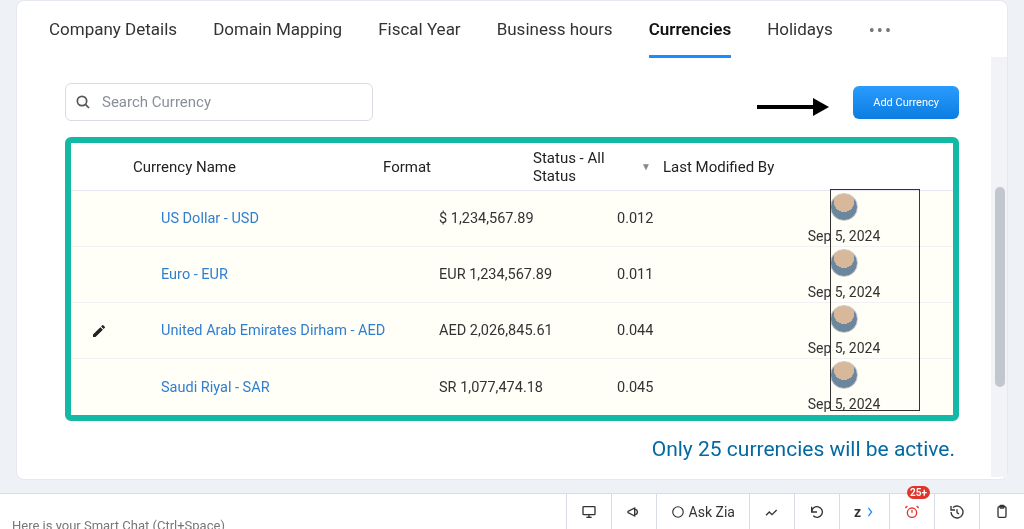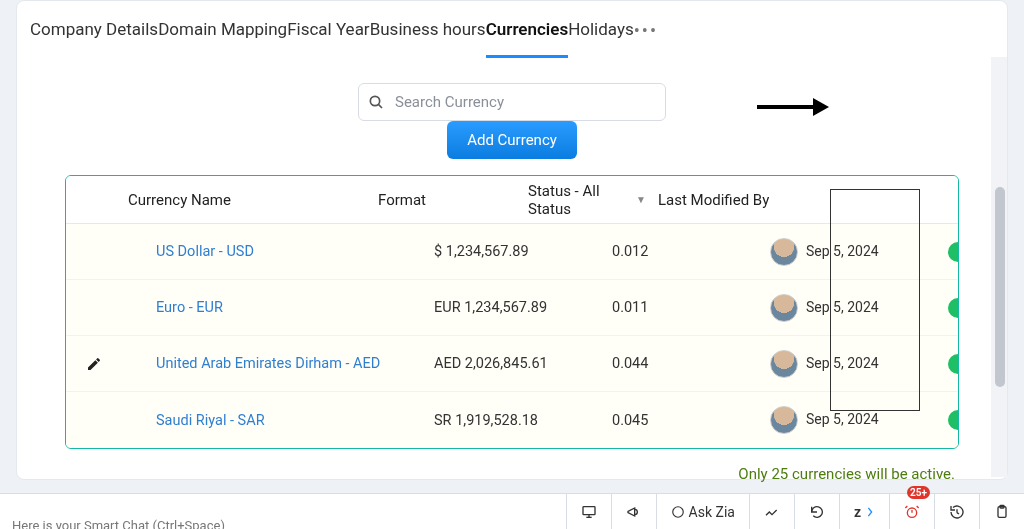--- a/index.html
+++ b/index.html
@@ -1,44 +1,44 @@
 <!DOCTYPE html>
 <html><head>
 <meta charset="utf-8">
 <style>
   * { box-sizing: border-box; margin: 0; padding: 0; font-family: -apple-system, BlinkMacSystemFont, "Segoe UI", Roboto, sans-serif; }
   body { background: #eef1f6; width: 1024px; height: 529px; overflow: hidden; position: relative; }
   .panel { background: #fff; border-radius: 8px; border: 1px solid #e5e8ee; margin: 0 16px 0 16px; height: 480px; position: relative; }
-  .tabs { display: flex; align-items: center; padding: 18px 32px 0 13px; border-bottom: 1px solid transparent; }
+  .tabs { display: flex; align-items: center; gap: 36px; padding: 18px 32px 0 32px; border-bottom: 1px solid transparent; }
   .tab { color: #333; font-size: 17px; padding-bottom: 16px; cursor: pointer; border-bottom: 3px solid transparent; }
   .tab.active { color: #111; font-weight: 600; border-bottom-color: #1a8cff; }
   .more-dots { color: #777; font-size: 18px; letter-spacing: 2px; cursor: pointer; padding-bottom: 16px; }
-  .toolbar { display: flex; align-items: center; justify-content: space-between; padding: 24px 48px 16px 48px; flex-direction: column; }
+  .toolbar { display: flex; align-items: center; justify-content: space-between; padding: 24px 48px 16px 48px; }
   .search-wrap { position: relative; width: 308px; }
   .search-input { width: 100%; height: 38px; border: 1px solid #d8dce4; border-radius: 6px; padding: 0 12px 0 36px; font-size: 15px; color: #333; outline: none; }
   .search-input::placeholder { color: #8a8f99; }
   .search-icon { position: absolute; left: 10px; top: 50%; transform: translateY(-50%); color: #555; }
-  .add-btn { background: linear-gradient(#2a9cff,#0b7de0); color: #fff; border: none; border-radius: 6px; padding: 10px 20px; font-size: 15px; cursor: pointer; }
+  .add-btn { background: linear-gradient(#2a9cff,#0b7de0); color: #fff; border: none; border-radius: 6px; padding: 10px 20px; font-size: 11px; cursor: pointer; }
   .arrow-annot { position: absolute; right: 178px; top: 94px; }
-  .table-wrap { margin: 0 48px; border: 1px solid #14b8a6; border-radius: 6px; overflow: hidden; }
+  .table-wrap { margin: 0 48px; border: 6px solid #14b8a6; border-radius: 6px; overflow: hidden; }
   .thead, .trow { display: grid; grid-template-columns: 56px 250px 150px 130px 150px 120px; align-items: center; }
   .thead { background: #fff; font-weight: 400; color: #222; height: 48px; border-bottom: 1px solid #e5e8ee; font-size: 15px; }
   .thead .th { padding: 0 6px; }
   .trow { height: 56px; border-bottom: 1px solid #f0f2f6; background: #fffef7; font-size: 14.5px; gap: 28px; }
   .trow:last-child { border-bottom: none; }
   .cell { padding: 0 6px; color: #333; }
   .curname { color: #2f7fd1; cursor: pointer; }
   .edit-cell { display:flex; justify-content:center; color:#333; }
-  .mod-cell { display:flex; align-items:center; gap:8px; }
+  .mod-cell { display:flex; align-items:center; gap:8px;flex-direction:column; }
   .avatar { width: 28px; height: 28px; border-radius: 50%; background: radial-gradient(circle at 50% 30%, #d8b89a 45%, #6a879e 46%); border:1px solid #ccc; flex-shrink:0; }
   .mod-date { color:#333; font-size:14px; line-height:1.1; }
   .toggle { width: 38px; height: 20px; background: #1fbf66; border-radius: 10px; position: relative; cursor: pointer; }
   .toggle::after { content:''; position:absolute; right:2px; top:2px; width:16px; height:16px; background:#fff; border-radius:50%; }
   .status-box { border: 1.5px solid #333; position: absolute; left: 813px; top: 188px; width: 90px; height: 222px; pointer-events: none; }
-  .footer-note { text-align: right; color:#4d7c0f; font-size:15px; padding: 16px 52px 0 0; }
+  .footer-note { text-align: right; color:#0369a1; font-size:21px; padding: 16px 52px 0 0; }
   .status-head { display:inline-flex; align-items:center; gap:4px; cursor:pointer; }
   .v-scrollbar { position:absolute; right:0; top:56px; width:16px; height:420px; background:#f1f3f7; }
   .v-thumb { position:absolute; top:130px; right:2px; width:10px; height:200px; background:#c1c6cf; border-radius:5px; }
   .bottom-bar { position:absolute; left:0; right:0; bottom:0; height:36px; background:#fff; border-top:1px solid #d8dce4; display:flex; align-items:center; font-size:13px; color:#777; }
   .smart-chat { padding-left:12px; flex:1;margin-top:28px; }
   .bb-actions { display:flex; align-items:stretch; height:100%; }
   .bb-btn { border-left:1px solid #d8dce4; padding:0 14px; display:flex; align-items:center; gap:4px; color:#333; cursor:pointer; font-size:14px; position:relative; }
   .badge { position:absolute; top:-8px; right:4px; background:#e0352b; color:#fff; font-size:10px; font-weight:600; border-radius:8px; padding:1px 3px; }
   svg { display:block; }
 </style>
@@ -133,21 +133,21 @@
         <div class="mod-date">Sep 5, 2024</div>
       </div>
       <div class="cell">
           <div class="toggle"></div>
         </div>
     </div>
 
     <div class="trow">
       <div class="cell edit-cell"></div>
       <div class="cell curname">Saudi Riyal - SAR</div>
-      <div class="cell">SR 1,919,528.18</div>
+      <div class="cell">SR 1,077,474.18</div>
       <div class="cell">0.045</div>
       <div class="cell mod-cell">
         <div class="avatar"></div>
         <div class="mod-date">Sep 5, 2024</div>
       </div>
       <div class="cell">
           <div class="toggle"></div>
         </div>
     </div>
   </div>

